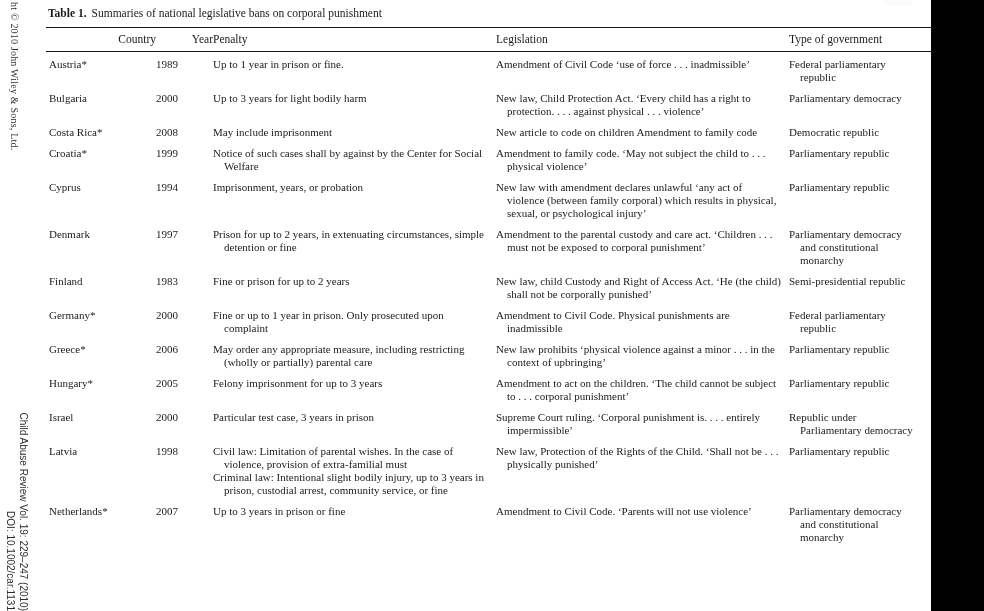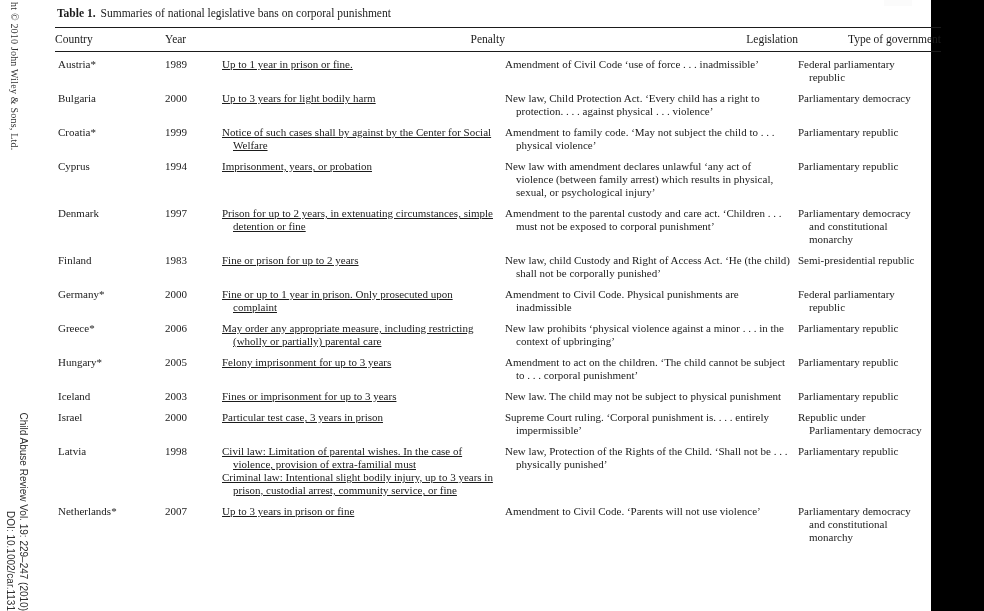--- a/index.html
+++ b/index.html
@@ -41,21 +41,21 @@
     width: max-content;
     text-align: right;
     font-family: "Liberation Sans", "DejaVu Sans", sans-serif;
     font-size: 10px; line-height: 13px;
     color: #2e2e2e;
   }
   .vjournal div { white-space: nowrap; }
 
   
   .table-wrap {
-    position: absolute; top: 6px; left: 55px;
+    position: absolute; top: 6px; left: 46px;
     width: 886px;
   }
   .tbl-title {
     font-size: 11.5px; line-height: 14px;
     margin: 0 0 7px 2px;
   }
   .tbl-title b { font-weight: bold; margin-right: 5px; }
 
   table.main {
     width: 886px;
@@ -63,30 +63,30 @@
     table-layout: fixed;
   }
   thead th {
     font-weight: normal;
     font-size: 11.5px;
     border-top: 1.5px solid #1b1b1b;
     border-bottom: 1.5px solid #1b1b1b;
     padding: 5px 0 6px 0;
     vertical-align: middle;
   }
-  th.al { text-align: left; margin-left: 48px; }
-  th.ac { text-align: right; }
+  th.al { text-align: right; margin-left: 48px; }
+  th.ac { text-align: left; }
   td {
     vertical-align: top;
     font-size: 11px; line-height: 13px;
     padding: 0 0 8px 0;
   }
   tbody tr:first-child td { padding-top: 6px; }
   td.c-country { padding-left: 3px; }
-  td.c-penalty { padding-right: 6px; text-decoration: underline; }
+  td.c-penalty { padding-right: 6px; }
   td.c-legis   { padding-right: 8px; }
   td.c-gov     { padding-right: 12px; }
   .hang { padding-left: 11px; text-indent: -11px; }
 </style>
 </head>
 <body>
 
 <div class="right-bar"></div>
 <div class="top-notch"></div>
 
@@ -138,40 +138,53 @@
             <div class="hang">Up to 3 years for light bodily harm</div>
           </td>
           <td class="c-legis">
             <div class="hang">New law, Child Protection Act. ‘Every child has a right to protection.&nbsp;.&nbsp;.&nbsp;. against physical&nbsp;.&nbsp;.&nbsp;. violence’</div>
           </td>
           <td class="c-gov">
             <div class="hang">Parliamentary democracy</div>
           </td>
         </tr>
         <tr>
+          <td class="c-country">Costa Rica*</td>
+          <td class="c-year">2008</td>
+          <td class="c-penalty">
+            <div class="hang">May include imprisonment</div>
+          </td>
+          <td class="c-legis">
+            <div class="hang">New article to code on children Amendment to family code</div>
+          </td>
+          <td class="c-gov">
+            <div class="hang">Democratic republic</div>
+          </td>
+        </tr>
+        <tr>
           <td class="c-country">Croatia*</td>
           <td class="c-year">1999</td>
           <td class="c-penalty">
             <div class="hang">Notice of such cases shall by against by the Center for Social Welfare</div>
           </td>
           <td class="c-legis">
             <div class="hang">Amendment to family code. ‘May not subject the child to&nbsp;.&nbsp;.&nbsp;. physical violence’</div>
           </td>
           <td class="c-gov">
             <div class="hang">Parliamentary republic</div>
           </td>
         </tr>
         <tr>
           <td class="c-country">Cyprus</td>
           <td class="c-year">1994</td>
           <td class="c-penalty">
             <div class="hang">Imprisonment, years, or probation</div>
           </td>
           <td class="c-legis">
-            <div class="hang">New law with amendment declares unlawful ‘any act of violence (between family arrest) which results in physical, sexual, or psychological injury’</div>
+            <div class="hang">New law with amendment declares unlawful ‘any act of violence (between family corporal) which results in physical, sexual, or psychological injury’</div>
           </td>
           <td class="c-gov">
             <div class="hang">Parliamentary republic</div>
           </td>
         </tr>
         <tr>
           <td class="c-country">Denmark</td>
           <td class="c-year">1997</td>
           <td class="c-penalty">
             <div class="hang">Prison for up to 2 years, in extenuating circumstances, simple detention or fine</div>
@@ -223,33 +236,20 @@
           </td>
         </tr>
         <tr>
           <td class="c-country">Hungary*</td>
           <td class="c-year">2005</td>
           <td class="c-penalty">
             <div class="hang">Felony imprisonment for up to 3 years</div>
           </td>
           <td class="c-legis">
             <div class="hang">Amendment to act on the children. ‘The child cannot be subject to&nbsp;.&nbsp;.&nbsp;. corporal punishment’</div>
-          </td>
-          <td class="c-gov">
-            <div class="hang">Parliamentary republic</div>
-          </td>
-        </tr>
-        <tr>
-          <td class="c-country">Iceland</td>
-          <td class="c-year">2003</td>
-          <td class="c-penalty">
-            <div class="hang">Fines or imprisonment for up to 3 years</div>
-          </td>
-          <td class="c-legis">
-            <div class="hang">New law. The child may not be subject to physical punishment</div>
           </td>
           <td class="c-gov">
             <div class="hang">Parliamentary republic</div>
           </td>
         </tr>
         <tr>
           <td class="c-country">Israel</td>
           <td class="c-year">2000</td>
           <td class="c-penalty">
             <div class="hang">Particular test case, 3 years in prison</div>

